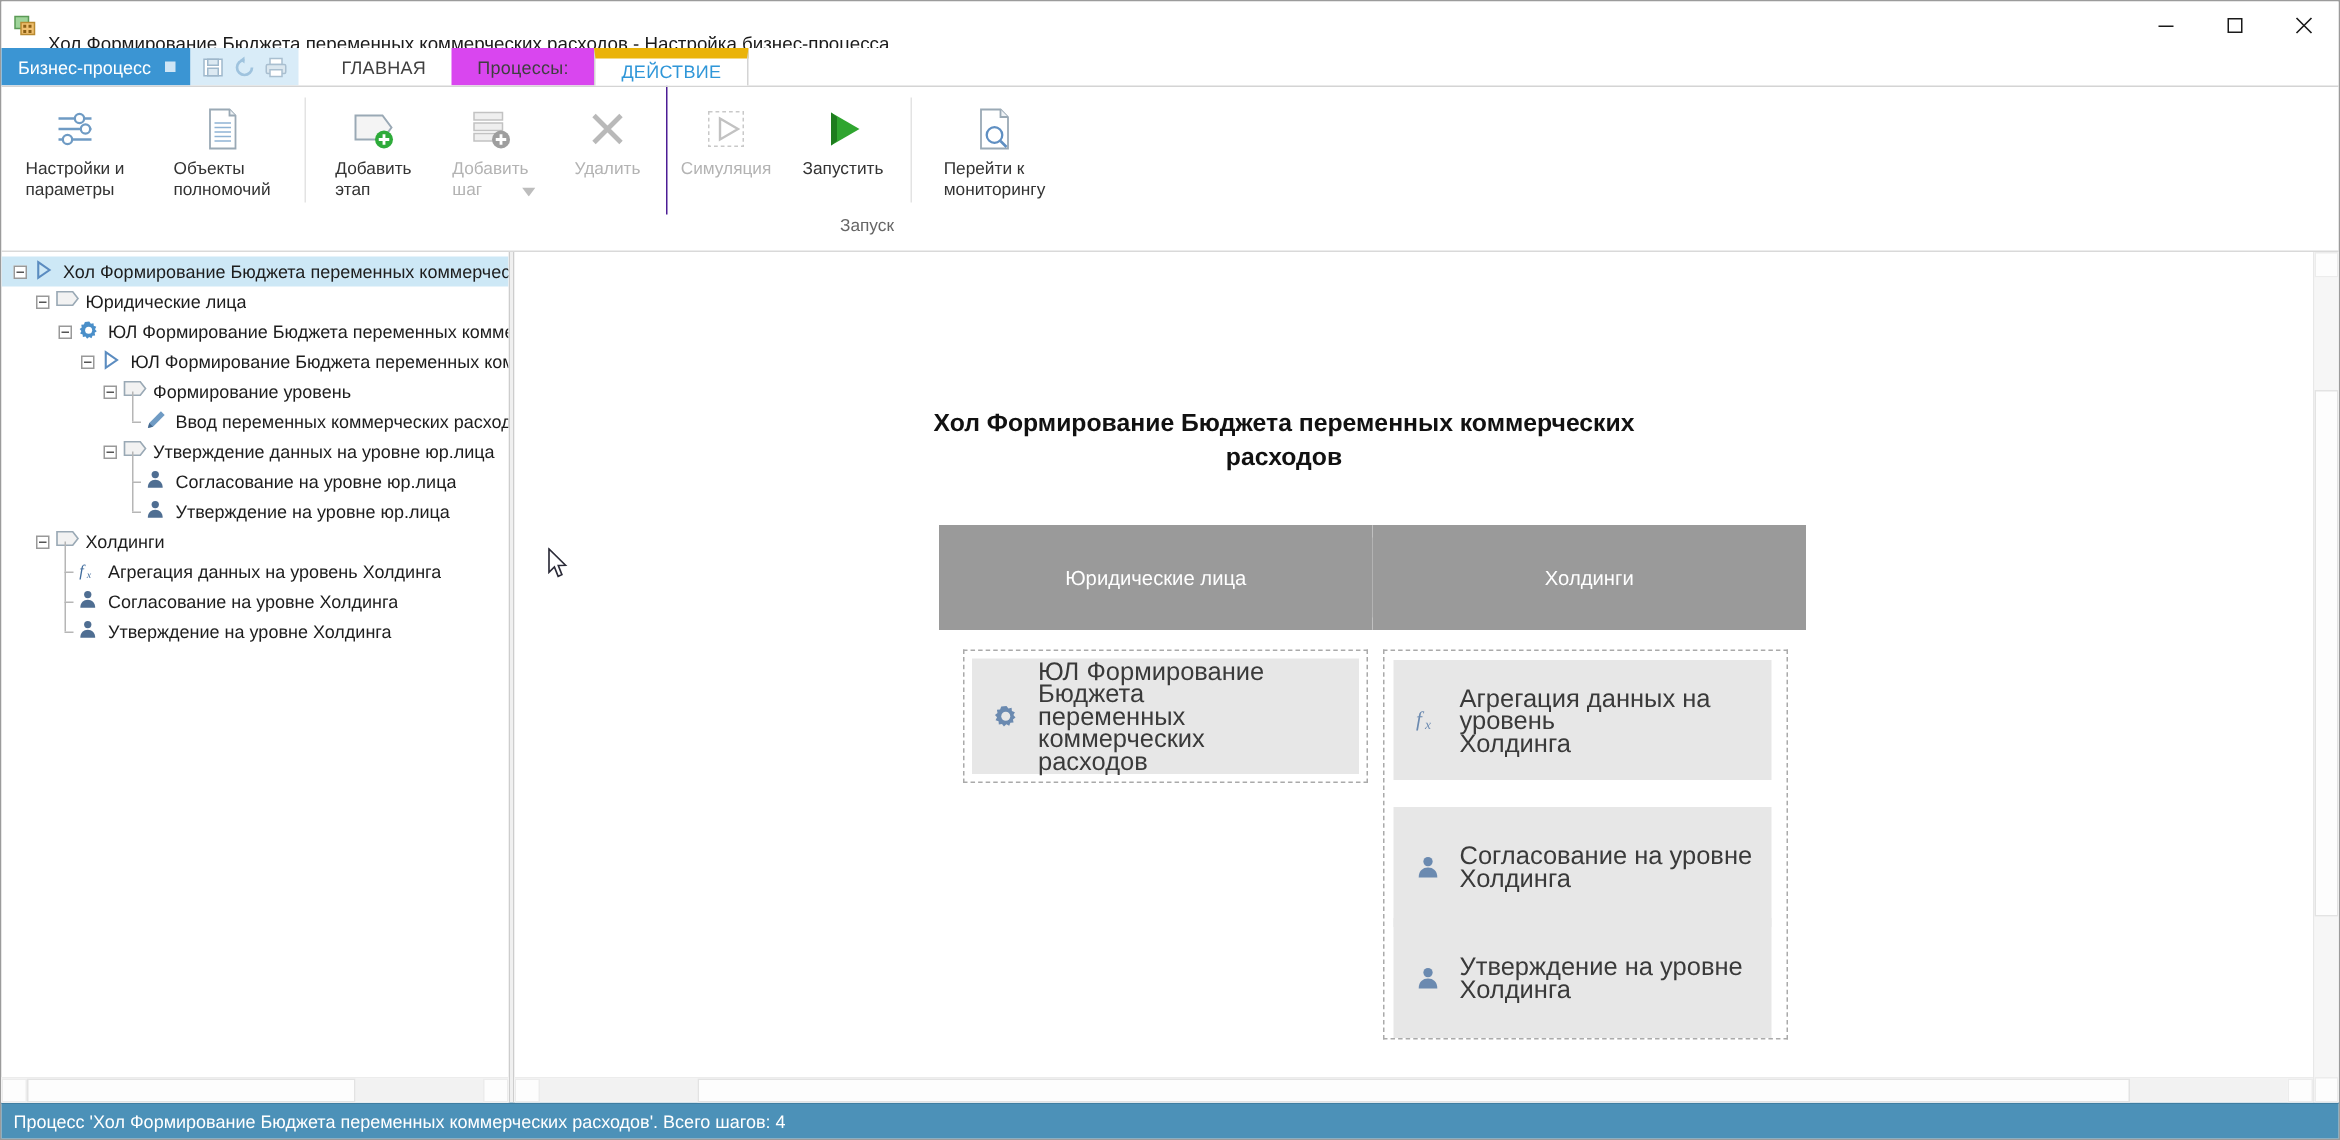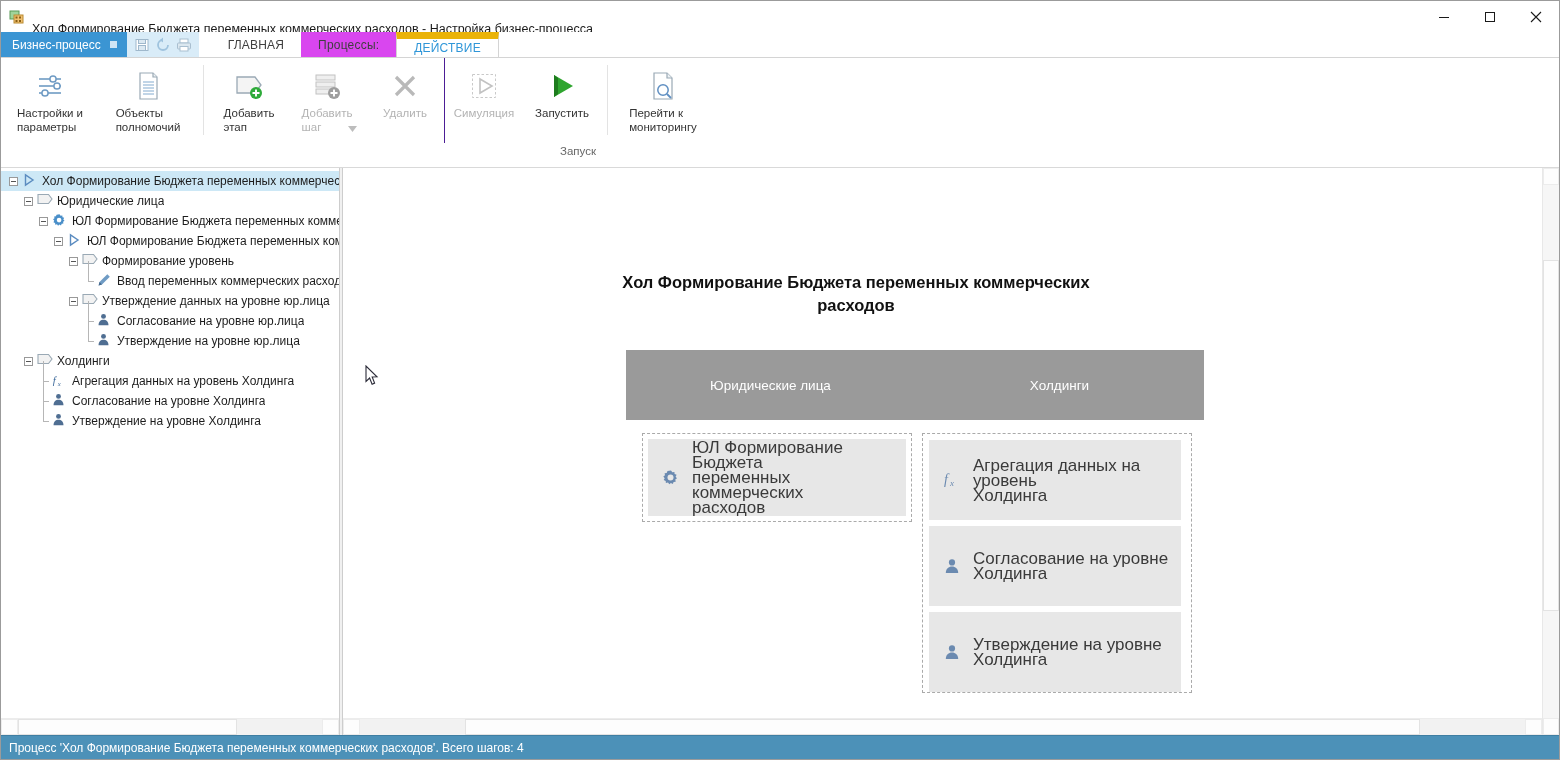--- a/index.html
+++ b/index.html
@@ -727,21 +727,21 @@
           <div class="card" style="left:6px; top:6px; width:252px; height:80px;">
             <span class="cic">
               <svg width="20" height="20" viewBox="0 0 20 20">
                 <text x="2" y="14" font-family="Liberation Serif, serif" font-style="italic" font-size="14" fill="#6b8ab0">f</text>
                 <text x="8" y="16" font-family="Liberation Serif, serif" font-style="italic" font-size="9" fill="#6b8ab0">x</text>
               </svg>
             </span>
             <span class="ctext">Агрегация данных на уровень
 Холдинга</span>
           </div>
-          <div class="card" style="left:6px; top:92px; width:252px; height:80px;">
+          <div class="card" style="left:6px; top:104px; width:252px; height:80px;">
             <span class="cic">
               <svg width="16" height="16" viewBox="0 0 16 16">
                 <circle cx="8" cy="4.4" r="3.1" fill="#6b8ab0"></circle>
                 <path d="M1.8 15 C1.8 10.6 4.6 8.4 8 8.4 C11.4 8.4 14.2 10.6 14.2 15 Z" fill="#6b8ab0"></path>
               </svg>
             </span>
             <span class="ctext">Согласование на уровне
 Холдинга</span>
           </div>
           <div class="card" style="left:6px; top:178px; width:252px; height:80px;">

